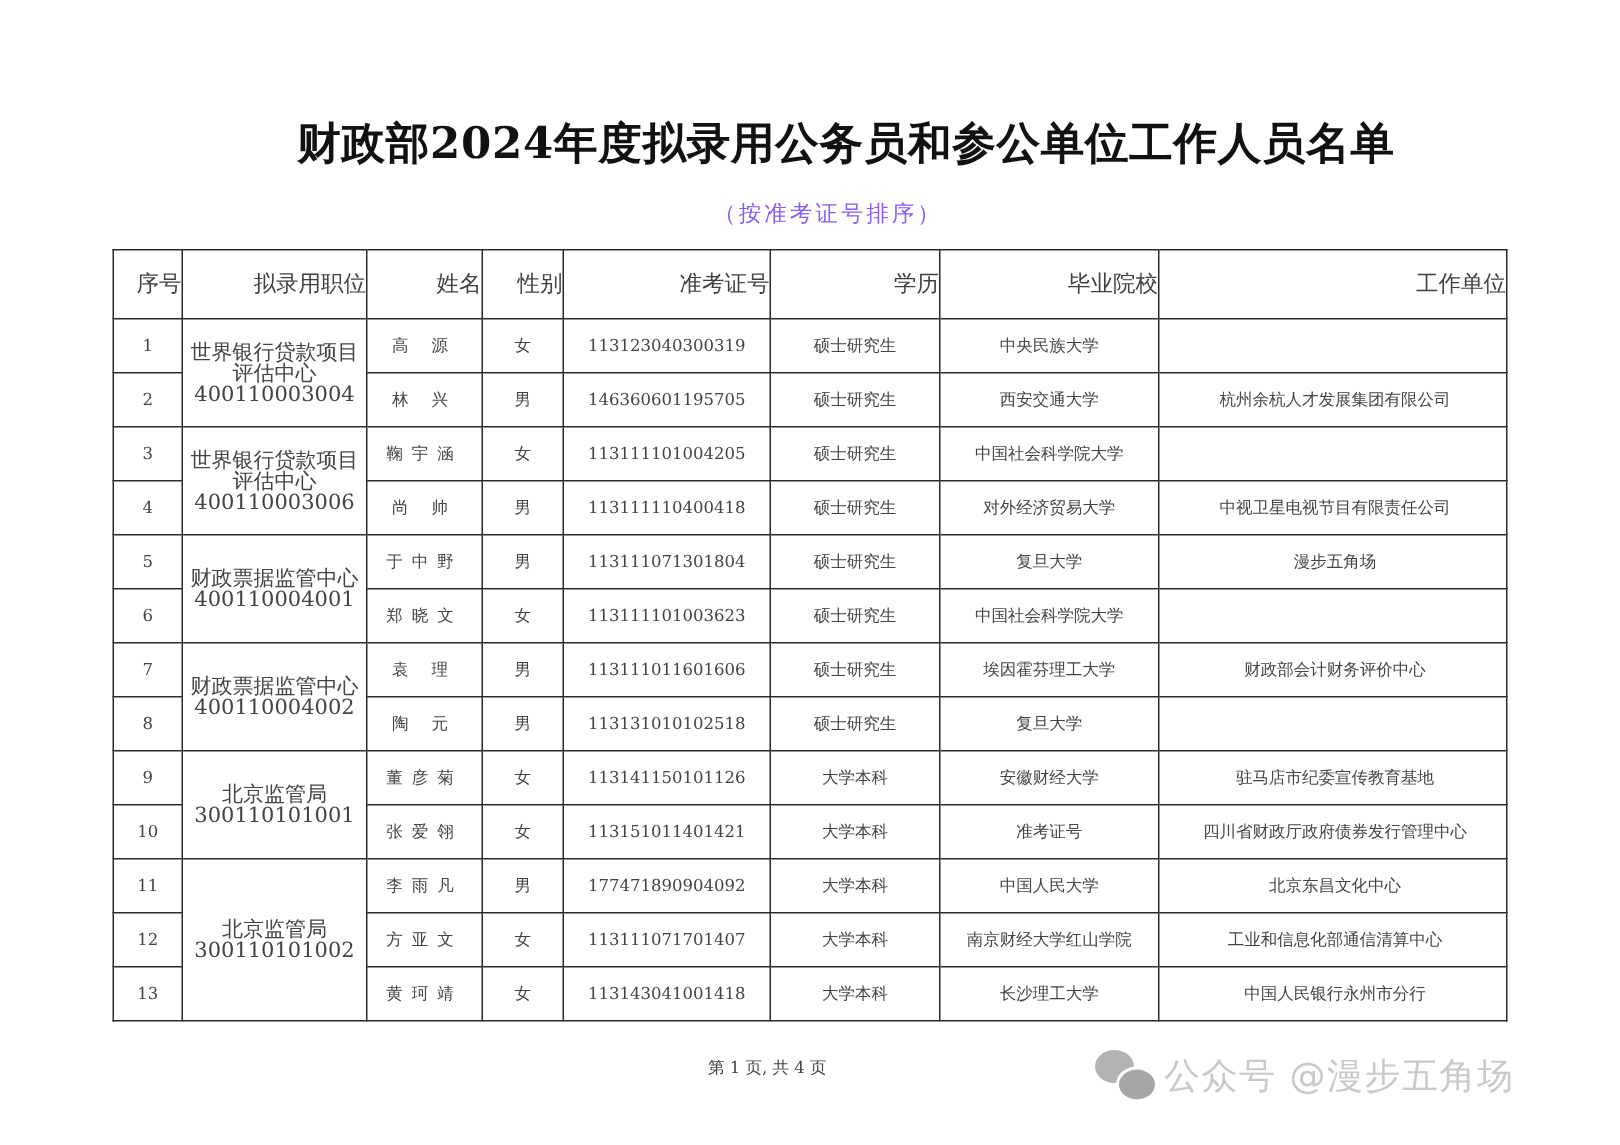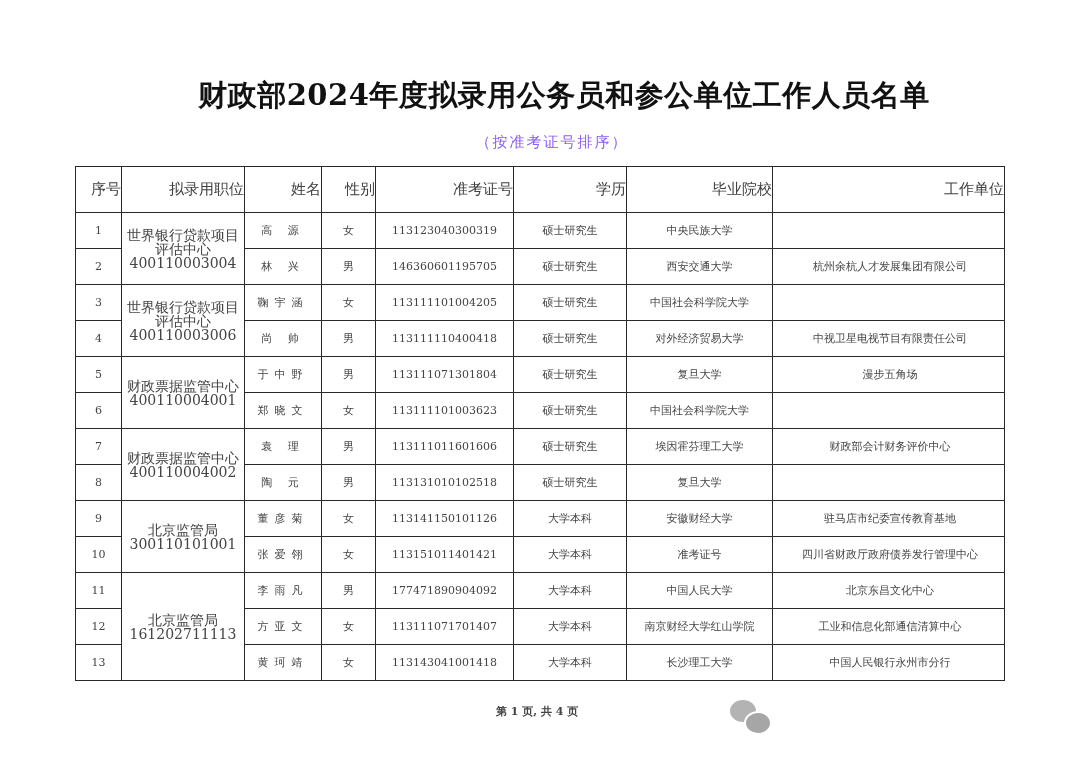--- a/index.html
+++ b/index.html
@@ -12,21 +12,21 @@
   table { position:absolute; left:75px; top:166px; border-collapse:collapse;
           table-layout:fixed; width:929px; }
   td, th { border:1.6px solid #2a2a2a; text-align:center; vertical-align:middle;
            padding:0; overflow:hidden; white-space:nowrap; }
   th { height:45px; font-family:Liberation Serif, serif;
        font-size:15px; font-weight:normal; color:#404040;text-align:right; }
   td { height:35px; font-size:11px; color:#444; }
   td.pos { white-space:normal; line-height:14px; font-size:14px; }
   td.name { letter-spacing:6px;margin-left:24px; }
   td.work { text-align:center; padding-left:3px;font-family:Liberation Mono, monospace; }
-  .footer { position:absolute; left:496px; top:704px; font-size:11px; color:#444;font-weight:bold; }
+  .footer { position:absolute; left:472px; top:704px; font-size:11px; color:#444; }
   .watermark { position:absolute; left:730px; top:700px; display:flex; align-items:center;
                font-family:"DejaVu Sans","Liberation Sans",sans-serif; font-size:24px;
                color:#c9c9c9; letter-spacing:1px; }
   .wechat-icon { position:relative; width:40px; height:34px; margin-right:6px; }
   .wechat-icon .b1 { position:absolute; left:0; top:0; width:26px; height:22px; border-radius:50%; background:#b3b3b3; }
   .wechat-icon .b2 { position:absolute; left:14px; top:11px; width:24px; height:20px; border-radius:50%; background:#a6a6a6; border:2px solid #fff; }
 </style>
 </head>
 <body>
 
@@ -177,21 +177,21 @@
       <td>113151011401421</td>
       <td>大学本科</td>
       <td>准考证号</td>
       <td class="work">四川省财政厅政府债券发行管理中心</td>
     </tr>
 
     <tr>
       <td>11</td>
       <td class="pos" rowspan="3">
         <div>北京监管局</div>
-        <div>161202711113</div>
+        <div>300110101002</div>
       </td>
       <td class="name">李雨凡</td>
       <td>男</td>
       <td>177471890904092</td>
       <td>大学本科</td>
       <td>中国人民大学</td>
       <td class="work">北京东昌文化中心</td>
     </tr>
 
     <tr>
@@ -216,13 +216,14 @@
   </tbody>
 </table>
 
 <div class="footer">第 1 页, 共 4 页</div>
 
 <div class="watermark">
   <span class="wechat-icon">
     <span class="b1"></span>
       <span class="b2"></span>
   </span>
+  <span>公众号 @漫步五角场</span>
 </div>
 
 </body></html>

